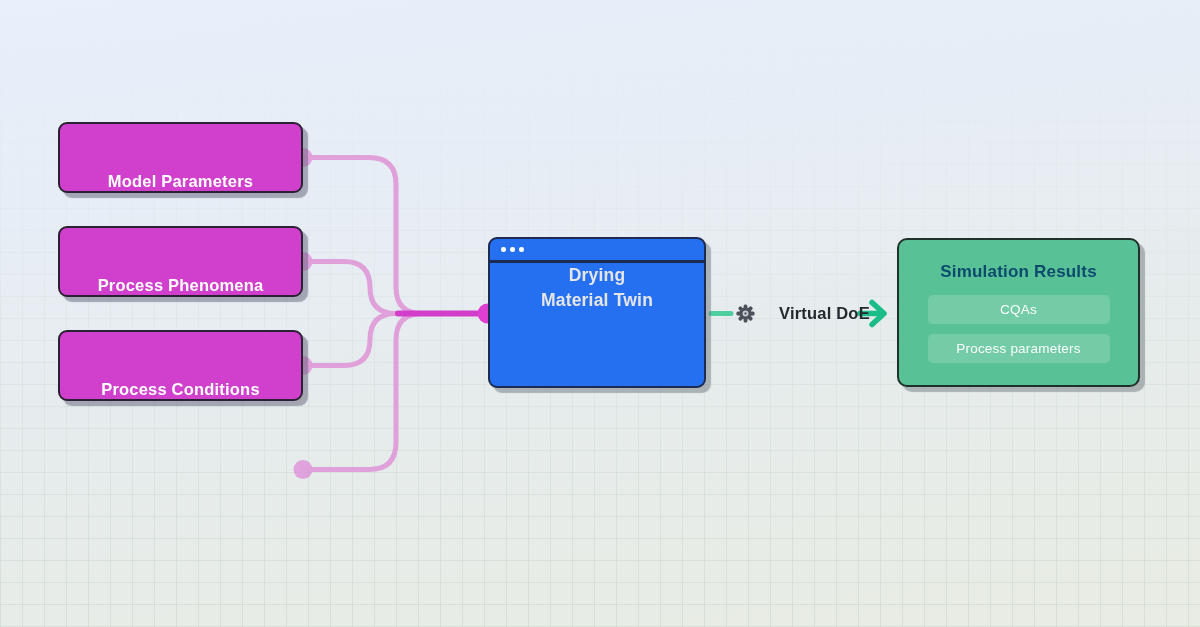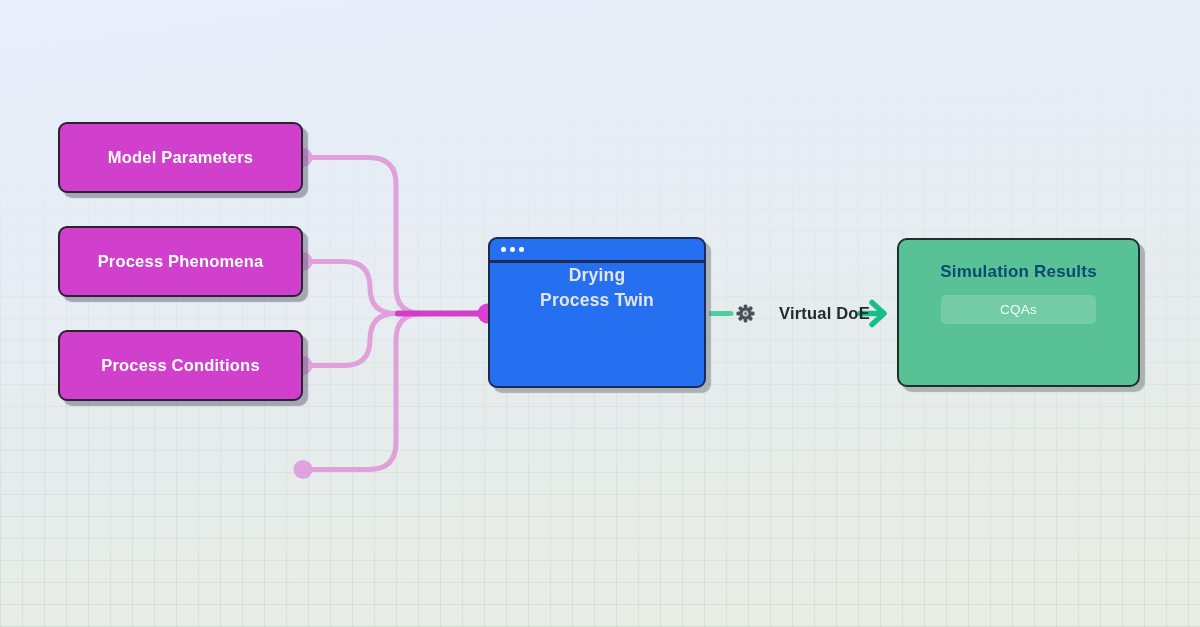--- a/index.html
+++ b/index.html
@@ -17,21 +17,21 @@
       repeating-linear-gradient(0deg, rgba(120,160,135,0.16) 0px, rgba(120,160,135,0.16) 1px, transparent 1px, transparent 22px),
       repeating-linear-gradient(90deg, rgba(120,160,135,0.16) 0px, rgba(120,160,135,0.16) 1px, transparent 1px, transparent 22px);
     -webkit-mask-image:linear-gradient(180deg, rgba(0,0,0,0) 0%, rgba(0,0,0,0.18) 30%, rgba(0,0,0,0.6) 65%, rgba(0,0,0,0.9) 100%);
     mask-image:linear-gradient(180deg, rgba(0,0,0,0) 0%, rgba(0,0,0,0.18) 30%, rgba(0,0,0,0.6) 65%, rgba(0,0,0,0.9) 100%);
   }
   .input-node{
     position:absolute;left:58px;width:245px;height:71px;
     background:#d13fcd;
     border:2px solid #2b2135;border-radius:9px;
     box-shadow:5px 5px 1px rgba(96,96,118,0.5);
-    display:flex;align-items:center;justify-content:center;
+    display:flex;align-items:flex-end;justify-content:center;
     color:#ffffff;font-weight:bold;font-size:16.5px;letter-spacing:0.2px;
   }
   #input-0{top:122px}
   #input-1{top:226px}
   #input-2{top:330px}
   #input-3{top:434px}
 
   #connectors{position:absolute;inset:0;pointer-events:none;}
 
   #twin-node{
@@ -66,21 +66,21 @@
     border:2px solid #20302b;border-radius:10px;
     box-shadow:5px 5px 1px rgba(110,120,125,0.5);
     display:flex;flex-direction:column;align-items:center;
     padding-top:22px;
   }
   #results-title{
     color:#0c4a6e;font-weight:bold;font-size:17px;letter-spacing:0.2px;
     margin-bottom:13px;
   }
   .result-item{
-    width:155px;height:29px;margin-bottom:10px;
+    width:182px;height:29px;margin-bottom:10px;
     background:rgba(255,255,255,0.17);
     border-radius:5px;
     display:flex;align-items:center;justify-content:center;
     color:rgba(255,255,255,0.97);font-size:13.5px;letter-spacing:0.2px;
   }
 </style>
 </head>
 <body>
 
 <div id="canvas">
@@ -123,21 +123,21 @@
   </div>
 
   <div id="twin-node">
     <div id="twin-titlebar">
       <span class="twin-dot"></span>
       <span class="twin-dot"></span>
       <span class="twin-dot"></span>
     </div>
     <div id="twin-body">
       <span>Drying</span>
-      <span>Process Twin</span>
+      <span>Material Twin</span>
     </div>
   </div>
 
   <div id="edge-label">
     <svg width="19" height="19" viewBox="-10 -10 20 20">
       <g fill="#4b5158">
         <rect x="-2" y="-9.6" width="4" height="19.2" rx="1.6"></rect>
         <rect x="-2" y="-9.6" width="4" height="19.2" rx="1.6" transform="rotate(45)"></rect>
         <rect x="-2" y="-9.6" width="4" height="19.2" rx="1.6" transform="rotate(90)"></rect>
         <rect x="-2" y="-9.6" width="4" height="19.2" rx="1.6" transform="rotate(135)"></rect>
@@ -147,15 +147,18 @@
       <circle r="1.2" fill="#4b5158"></circle>
     </svg>
     <span class="edge-text">Virtual DoE</span>
   </div>
 
   <div id="results-node">
     <div id="results-title">Simulation Results</div>
     <div class="result-item">
       <span>CQAs</span>
     </div>
+    <div class="result-item">
+      <span>Process parameters</span>
+    </div>
   </div>
 
 </div>
 
 </body></html>

